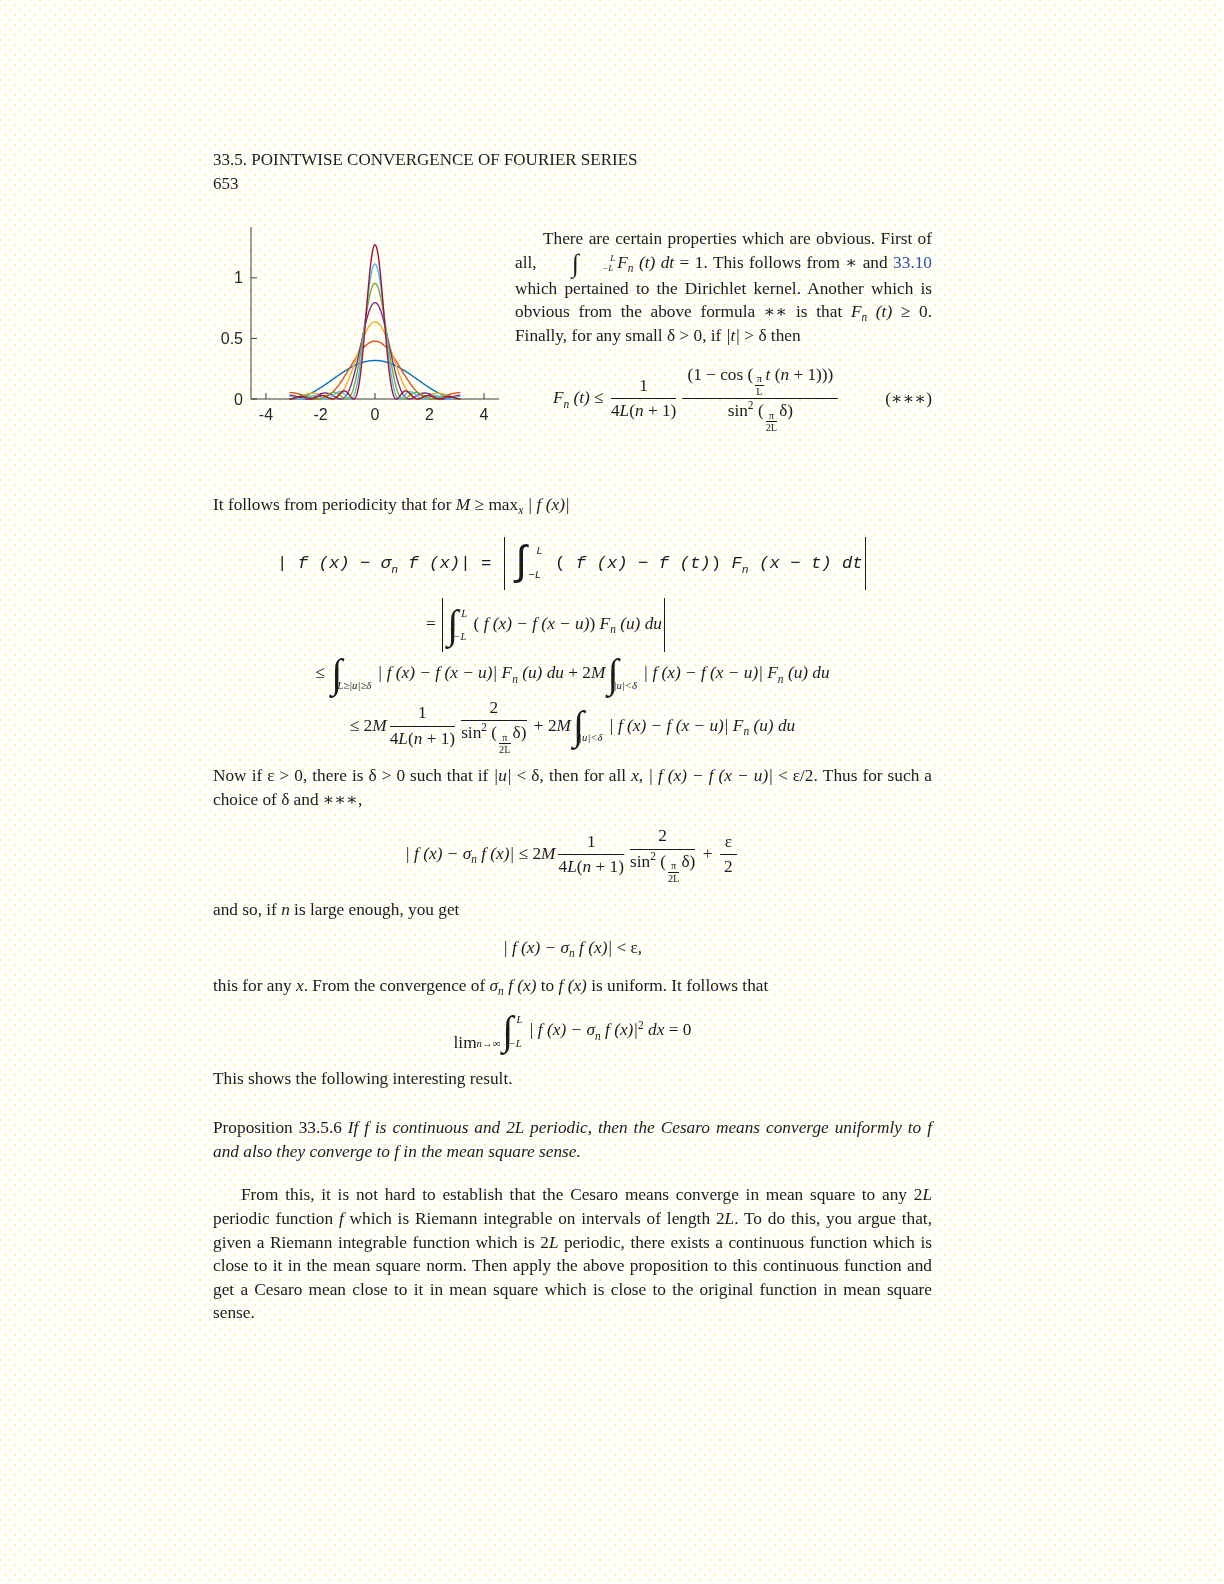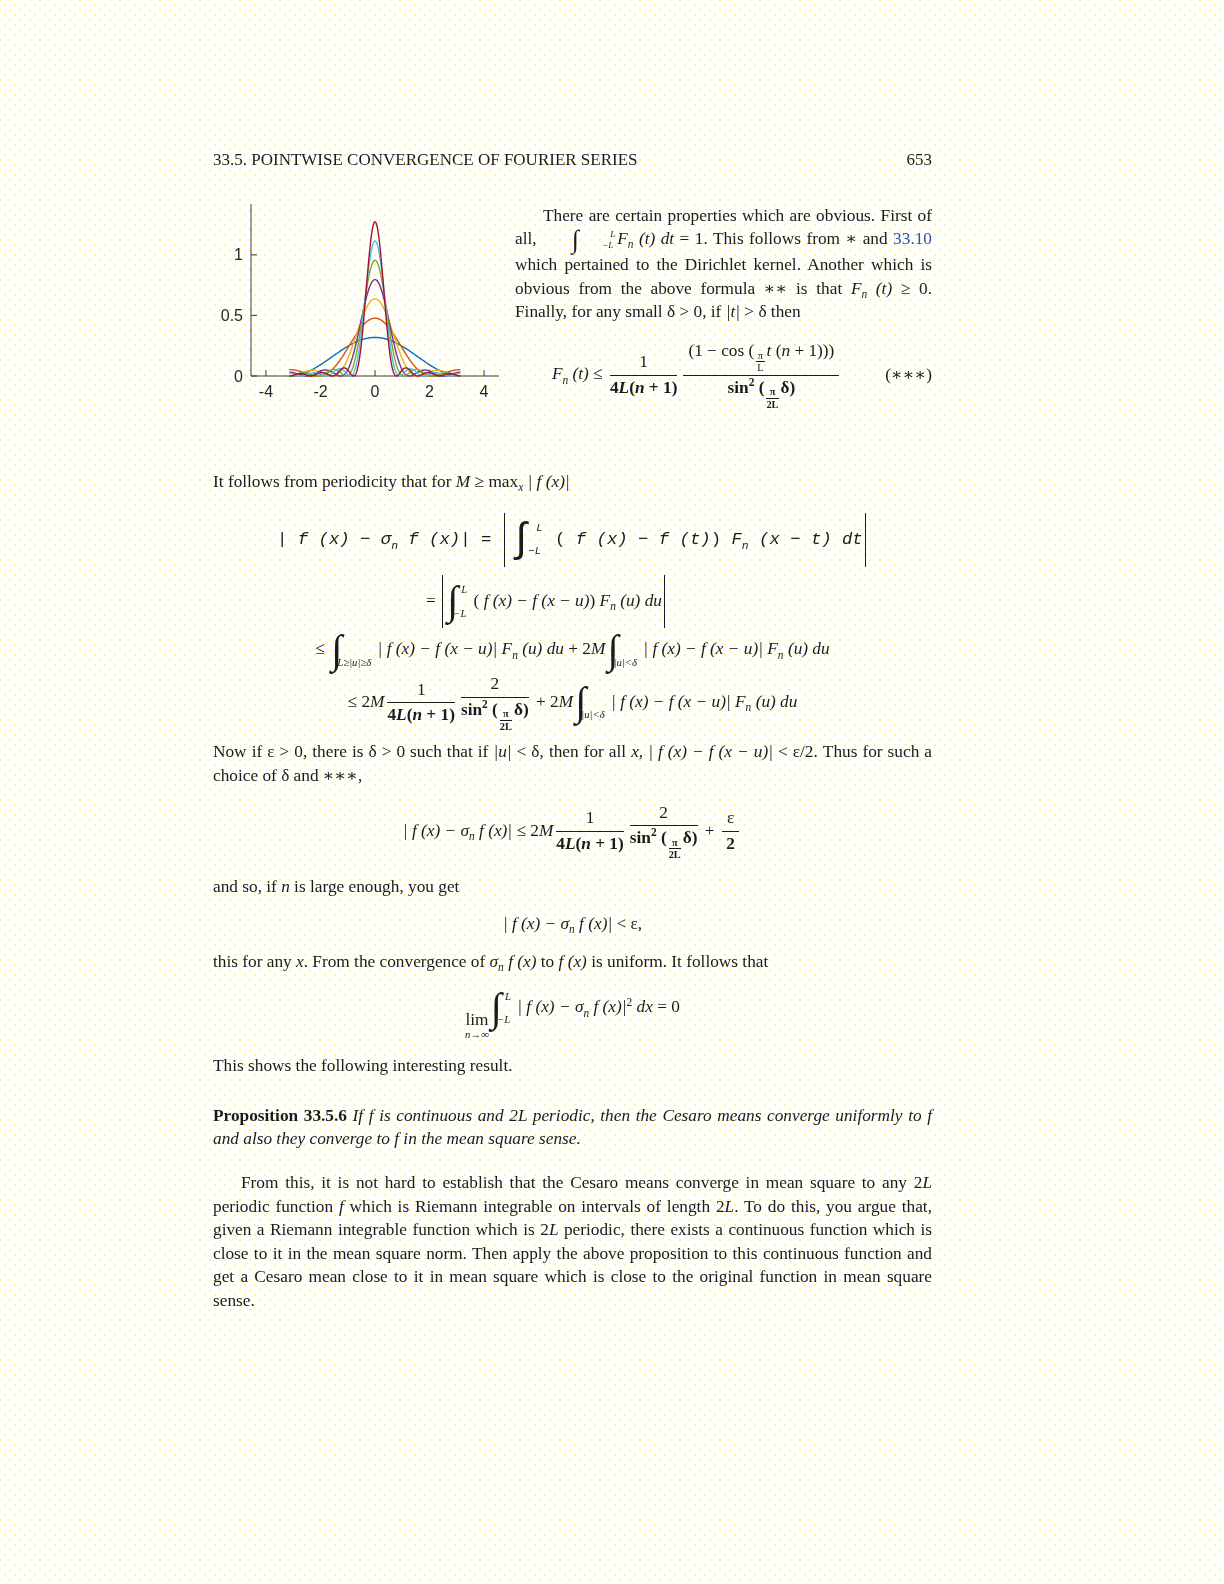--- a/index.html
+++ b/index.html
@@ -8,54 +8,54 @@
     background-image:
       radial-gradient(circle, rgba(255,232,60,.50) 1px, rgba(255,232,60,0) 1.5px),
       radial-gradient(circle, rgba(255,232,60,.50) 1px, rgba(255,232,60,0) 1.5px);
     background-size:10px 10px,10px 10px;
     background-position:0 0,5px 5px;
     font-family:"Liberation Serif","DejaVu Serif",serif;
     color:#1b1b1b;
     -webkit-font-smoothing:antialiased;
   }
   .content{position:absolute;left:213px;top:148px;width:719px;font-size:17.3px;line-height:23.6px;}
-  .pghead{display:flex;justify-content:space-between;font-size:17px;}
+  .pghead{display:flex;justify-content:space-between;font-size:17px;flex-direction:column;}
   .toprow{display:flex;margin-top:26px;min-height:264px;align-items:flex-start;}
   .figwrap{width:302px;flex:none;}
   .rightcol{flex:1;}
   .rightcol .para{margin:6px 0 0 0;}
   .para{text-align:justify;margin:8px 0;}
   .indent{text-indent:28px;}
   .eq{text-align:center;margin:14px 0;}
   .eq1m{margin:20px 0 8px;font-family:Liberation Mono, monospace;}
   .eq2m{margin:2px 0;}
   .shiftl{transform:translateX(-26px);}
   .tageq{display:flex;align-items:center;margin-top:16px;}
   .tageq .eqmain{flex:1;text-align:center;}
   .tageq .eqtag{flex:none;padding-left:6px;}
   .prop{margin:26px 0 20px;text-align:justify;}
   .rm{font-style:normal;}
   .it{font-style:italic;}
-  .bf{font-weight:bold;}
+  .bf{font-weight:normal;}
   sup,sub{line-height:0;font-size:66%;}
   sub.msub{font-style:italic;}
   .mlink{cursor:pointer;}
   .frac{display:inline-flex;flex-direction:column;vertical-align:middle;text-align:center;margin:0 3px;line-height:1.3;}
   .frac .fnum{border-bottom:1px solid currentColor;padding:0 5px 1px;}
-  .frac .fden{padding-top:1px;font-weight:bold;}
+  .frac .fden{padding-top:1px;}
   .sfrac{display:inline-flex;flex-direction:column;vertical-align:-22%;text-align:center;font-size:60%;line-height:1.12;margin:0 2px;}
   .sfrac .sn{border-bottom:1px solid currentColor;padding:0 1.5px;}
   .intgrp{display:inline-flex;align-items:stretch;vertical-align:middle;margin:0 2px;}
   .intsign{font-size:2.35em;line-height:1;font-style:normal;}
   .intlims{display:flex;flex-direction:column;justify-content:space-between;font-size:62%;font-style:italic;line-height:1.05;white-space:nowrap;}
   .intlims .top{align-self:flex-start;margin:3px 0 0 3px;}
   .intlims .bot{align-self:flex-start;margin:0 0 3px -5px;}
   .int-sm .intsign{font-size:1.5em;}
   .int-sm .intlims{font-size:52%;}
-  .limgrp{display:inline-flex;flex-direction:column;align-items:center;vertical-align:-0.75em;line-height:1.05;}
+  .limgrp{display:inline-flex;flex-direction:row;align-items:center;vertical-align:-0.75em;line-height:1.05;}
   .limgrp .limbot{font-size:62%;font-style:italic;}
   .vbar{display:inline-block;width:1.2px;background:currentColor;vertical-align:middle;margin:0 2px;}
 </style>
 </head>
 <body>
 
 <div class="content">
 
   <div class="pghead">
     <span>33.5.  POINTWISE CONVERGENCE OF FOURIER SERIES</span>

